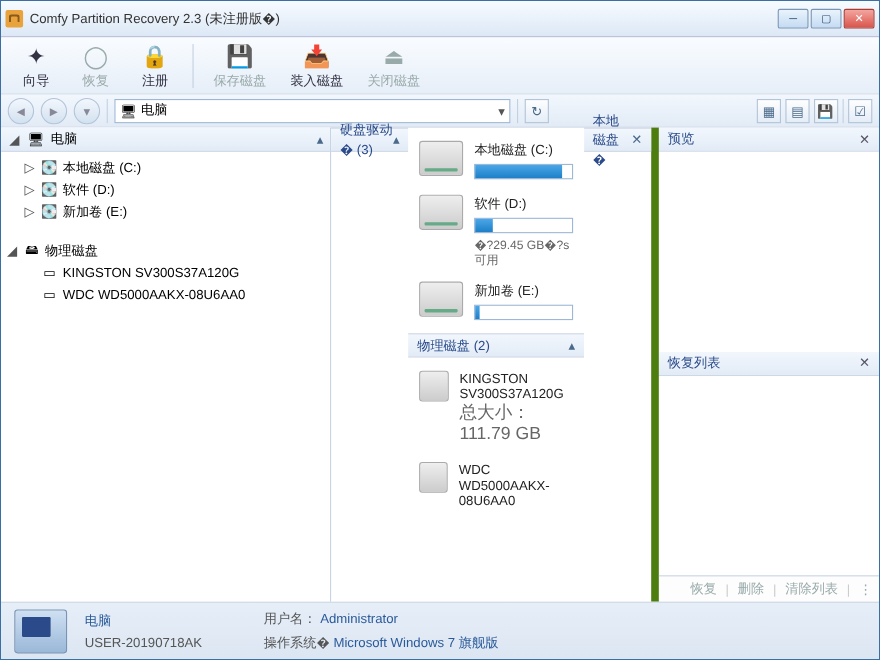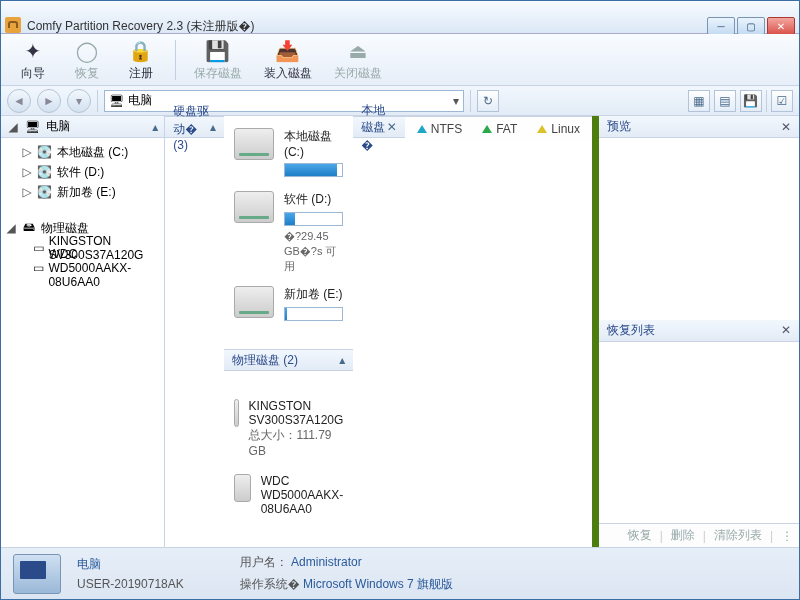--- a/index.html
+++ b/index.html
@@ -1,18 +1,18 @@
 <!DOCTYPE html>
 <html><head>
 <meta charset="utf-8">
 <style>
 *{box-sizing:border-box;margin:0;padding:0;font-family:"Microsoft YaHei","Segoe UI",Tahoma,sans-serif;font-size:12px}
 body{background:#fff;overflow:hidden}
 .window{width:800px;height:600px;border:1px solid #3a6ea5;background:#fff;display:flex;flex-direction:column}
-.titlebar{height:28px;background:linear-gradient(#f7fbff,#dce8f6);display:flex;padding:16px 4px;border-bottom:1px solid #aac}
+.titlebar{height:28px;background:linear-gradient(#f7fbff,#dce8f6);display:flex;align-items:center;padding:16px 4px;border-bottom:1px solid #aac}
 .titlebar-icon{width:16px;height:16px;background:#e8a33d;border-radius:2px;margin-right:6px;position:relative}
 .titlebar-icon::after{content:"";position:absolute;top:4px;left:3px;width:6px;height:5px;border:2px solid #8a5a1d;border-bottom:none;border-radius:3px 3px 0 0}
 .title-text{flex:1;color:#333}
 .win-btns{display:flex;gap:2px}
 .win-btn{width:28px;height:18px;border:1px solid #7a95b4;background:linear-gradient(#eaf3fc,#c4dbf3);border-radius:2px;display:flex;align-items:center;justify-content:center;font-size:10px;color:#2a4a6a}
 .win-btn.close{background:linear-gradient(#f3a6a0,#d9544b);border-color:#a83a32;color:#fff}
 .menubar{height:22px;background:linear-gradient(#f7fbff,#e8f0f9);border-bottom:1px solid #c8d4e3;display:flex;align-items:center;padding:0 4px;gap:2px}
 .menu-item{padding:2px 8px;color:#333;cursor:default}
 .toolbar{height:52px;background:linear-gradient(#f9fcff,#e6eef8);border-bottom:1px solid #c8d4e3;display:flex;align-items:center;padding:0 8px;gap:6px}
 .tool-btn{display:flex;flex-direction:column;align-items:center;padding:2px 8px;cursor:default;color:#334}
@@ -45,21 +45,21 @@
 .drive-icon{width:40px;height:32px;background:linear-gradient(#eee,#ccc);border:1px solid #aaa;border-radius:3px;position:relative}
 .drive-icon::after{content:"";position:absolute;bottom:3px;left:4px;right:4px;height:3px;background:#6a8;border-radius:1px}
 .drive-info{flex:1}
 .drive-name{color:#222;margin-bottom:4px}
 .drive-bar{height:14px;border:1px solid #9db7d6;background:#fff;margin-bottom:2px;position:relative}
 .drive-bar-fill{height:100%;background:linear-gradient(#4aa7e8,#1e7fc7)}
 .drive-free{color:#666;font-size:11px}
 .phys{display:flex;gap:10px;padding:8px 0}
 .phys-icon{width:40px;height:28px;background:linear-gradient(#eee,#ccc);border:1px solid #aaa;border-radius:3px}
 .phys-info .phys-name{color:#222}
-.phys-info .phys-size{color:#666;font-size:12px}
+.phys-info .phys-size{color:#666;font-size:16px}
 .drivemgr{height:24px;display:flex;align-items:center;gap:20px;padding:0 12px;border-top:1px solid #c8d4e3;background:#fefefe}
 .fs-item{display:flex;align-items:center;gap:4px;color:#444}
 .tri{width:0;height:0;border-left:5px solid transparent;border-right:5px solid transparent;border-bottom:8px solid}
 .tri.ntfs{border-bottom-color:#1ea6c6}.tri.fat{border-bottom-color:#2aa84a}.tri.linux{border-bottom-color:#d9c22a}
 .rightcol{width:200px;display:flex;flex-direction:column}
 .panel-hdr{height:22px;background:linear-gradient(#f2f7fd,#e2ebf6);border-bottom:1px solid #c8d4e3;display:flex;align-items:center;padding:0 8px;color:#2a4a8a}
 .panel-hdr .x{margin-left:auto;color:#556}
 .panel-body{flex:1;background:#fff}
 .panel-actions{height:24px;border-top:1px solid #c8d4e3;display:flex;align-items:center;justify-content:flex-end;padding:0 6px;gap:8px;color:#9aa;font-size:11px;background:#fdfdfd}
 .panel-actions .sep{color:#ccc}
@@ -208,21 +208,21 @@
           <div class="drive">
             <div class="drive-icon"></div>
             <div class="drive-info">
               <div class="drive-name">新加卷 (E:)</div>
               <div class="drive-bar">
                   <div class="drive-bar-fill" style="width:4%"></div>
                 </div>
             </div>
           </div>
 
-          <div class="section-hdr" style="margin:20px -10px">
+          <div class="section-hdr" style="margin:4px -10px">
             <span>物理磁盘 (2)</span>
             <span class="chev">▴</span>
           </div>
 
           <div class="phys">
             <div class="phys-icon"></div>
             <div class="phys-info">
               <div class="phys-name">KINGSTON SV300S37A120G</div>
               <div class="phys-size">总大小：111.79 GB</div>
             </div>
@@ -231,34 +231,20 @@
             <div class="phys-icon"></div>
             <div class="phys-info">
               <div class="phys-name">WDC WD5000AAKX-08U6AA0</div>
             </div>
           </div>
         </div>
 
         <div class="section-hdr">
           <span>本地磁盘�</span>
           <span class="chev">✕</span>
-        </div>
-        <div class="drivemgr">
-          <div class="fs-item">
-              <div class="tri ntfs"></div>
-              <span>NTFS</span>
-            </div>
-          <div class="fs-item">
-              <div class="tri fat"></div>
-              <span>FAT</span>
-            </div>
-          <div class="fs-item">
-              <div class="tri linux"></div>
-              <span>Linux</span>
-            </div>
         </div>
       </div>
 
       <div class="rightcol">
         <div class="panel-hdr">
           <span>预览</span>
           <span class="x">✕</span>
         </div>
         <div class="panel-body" style="flex:1"></div>
 

